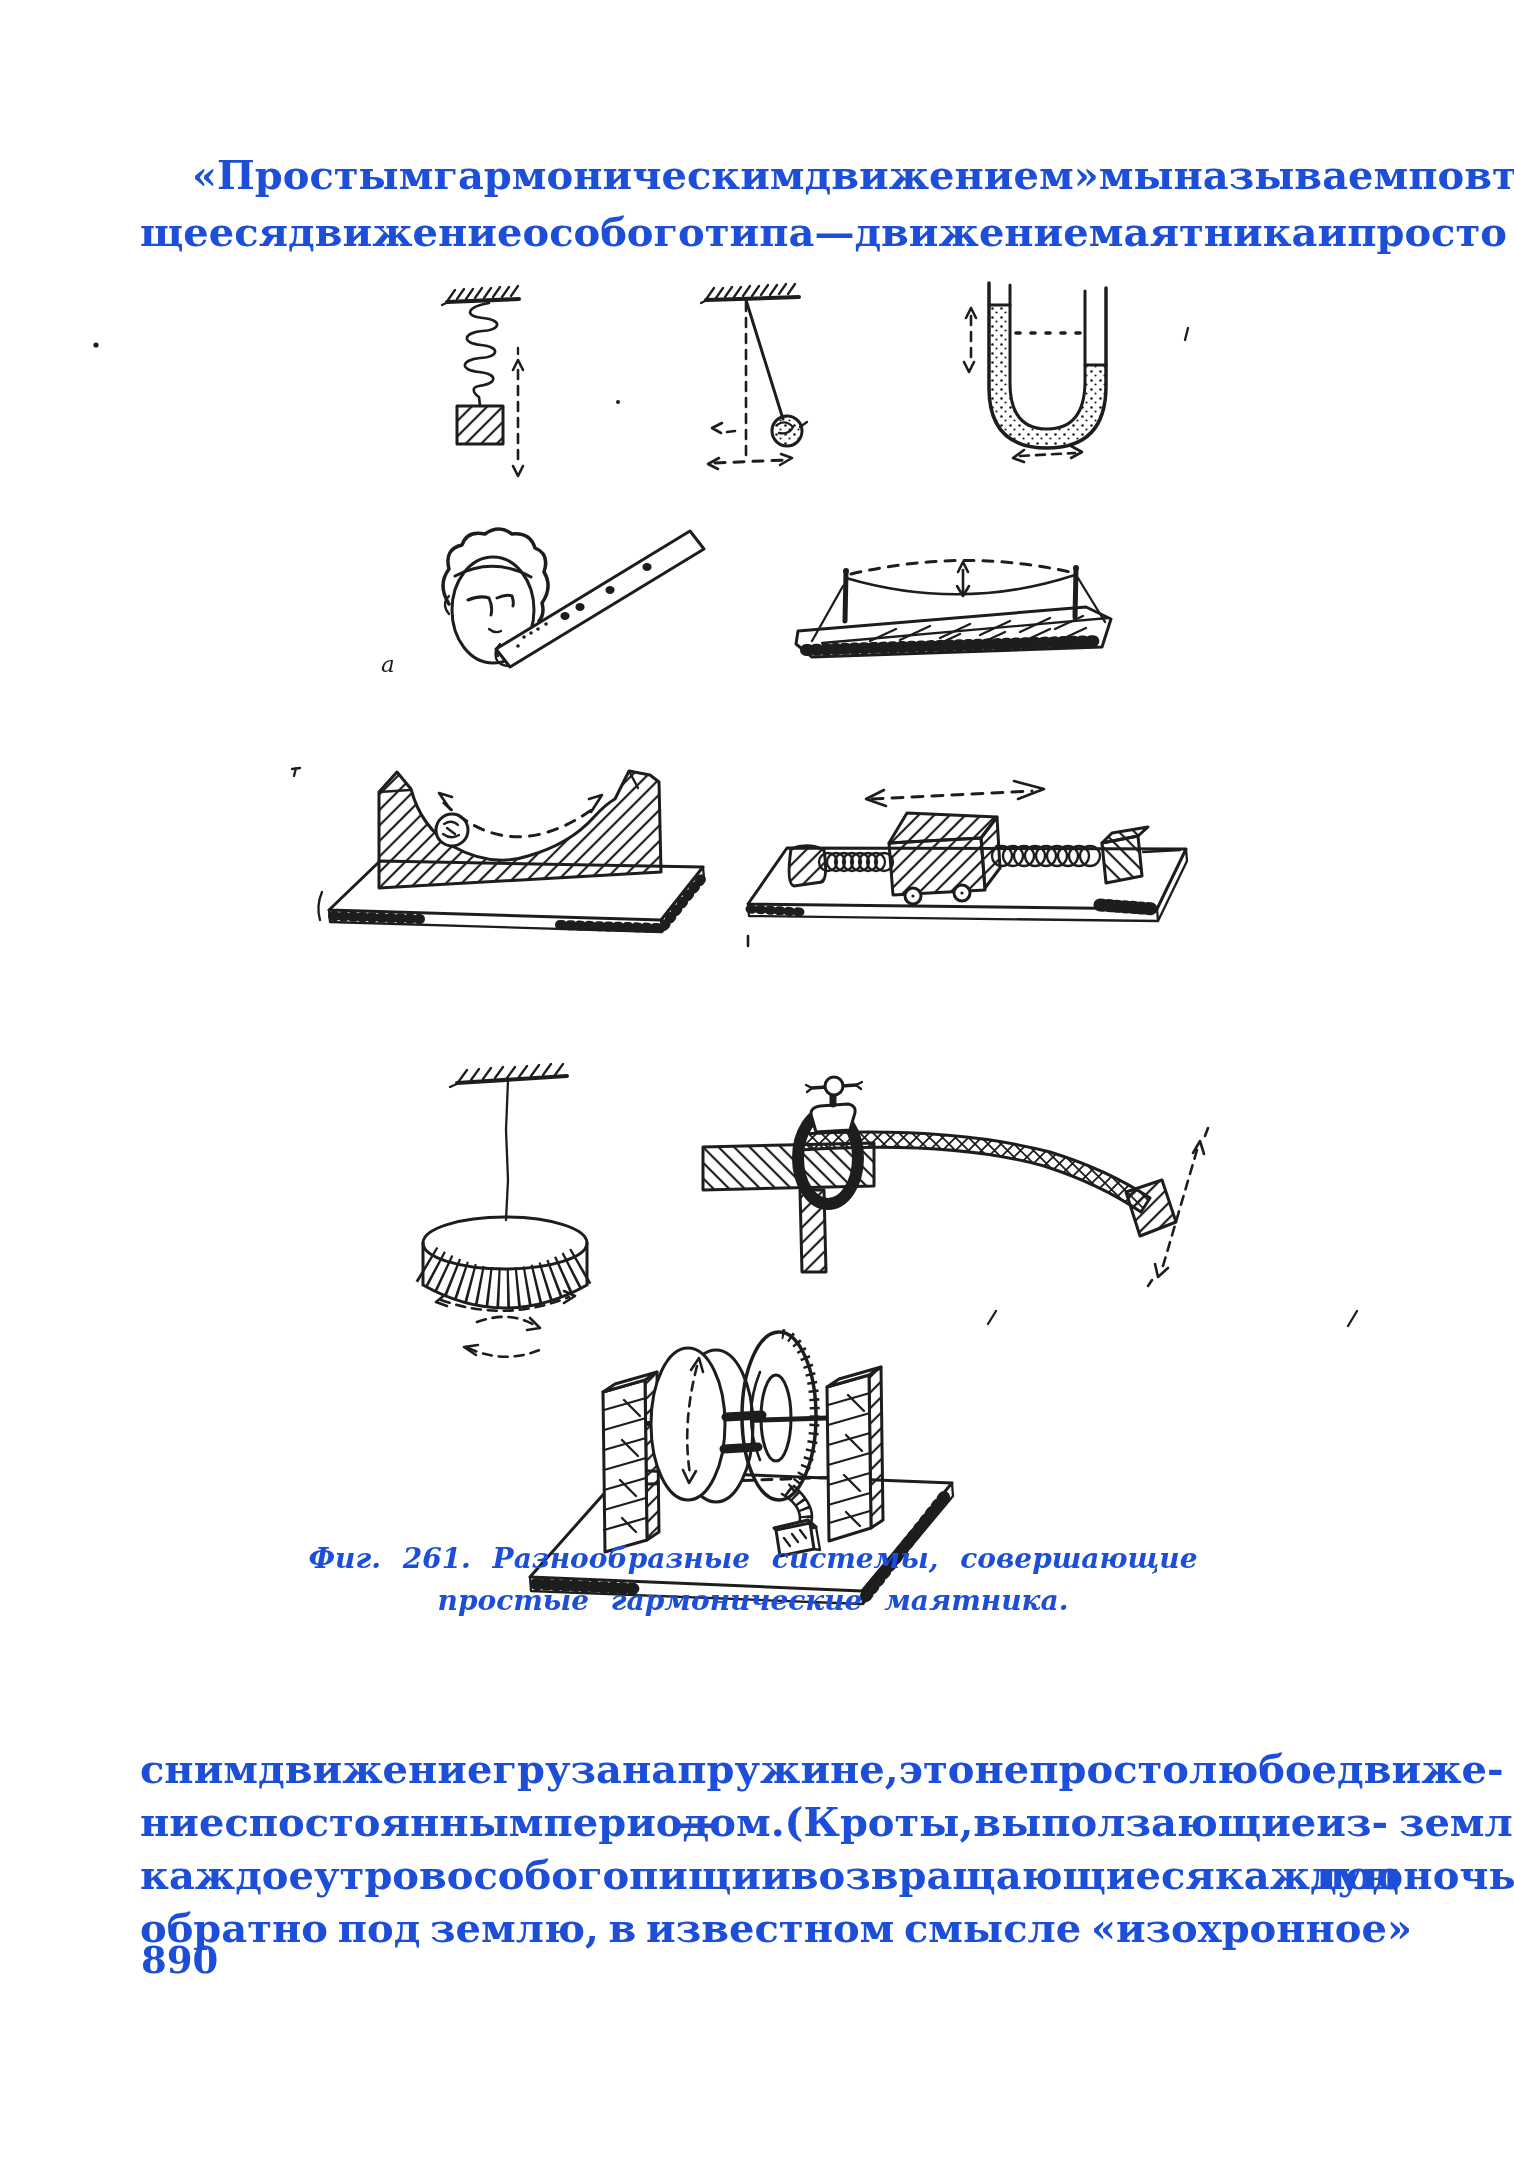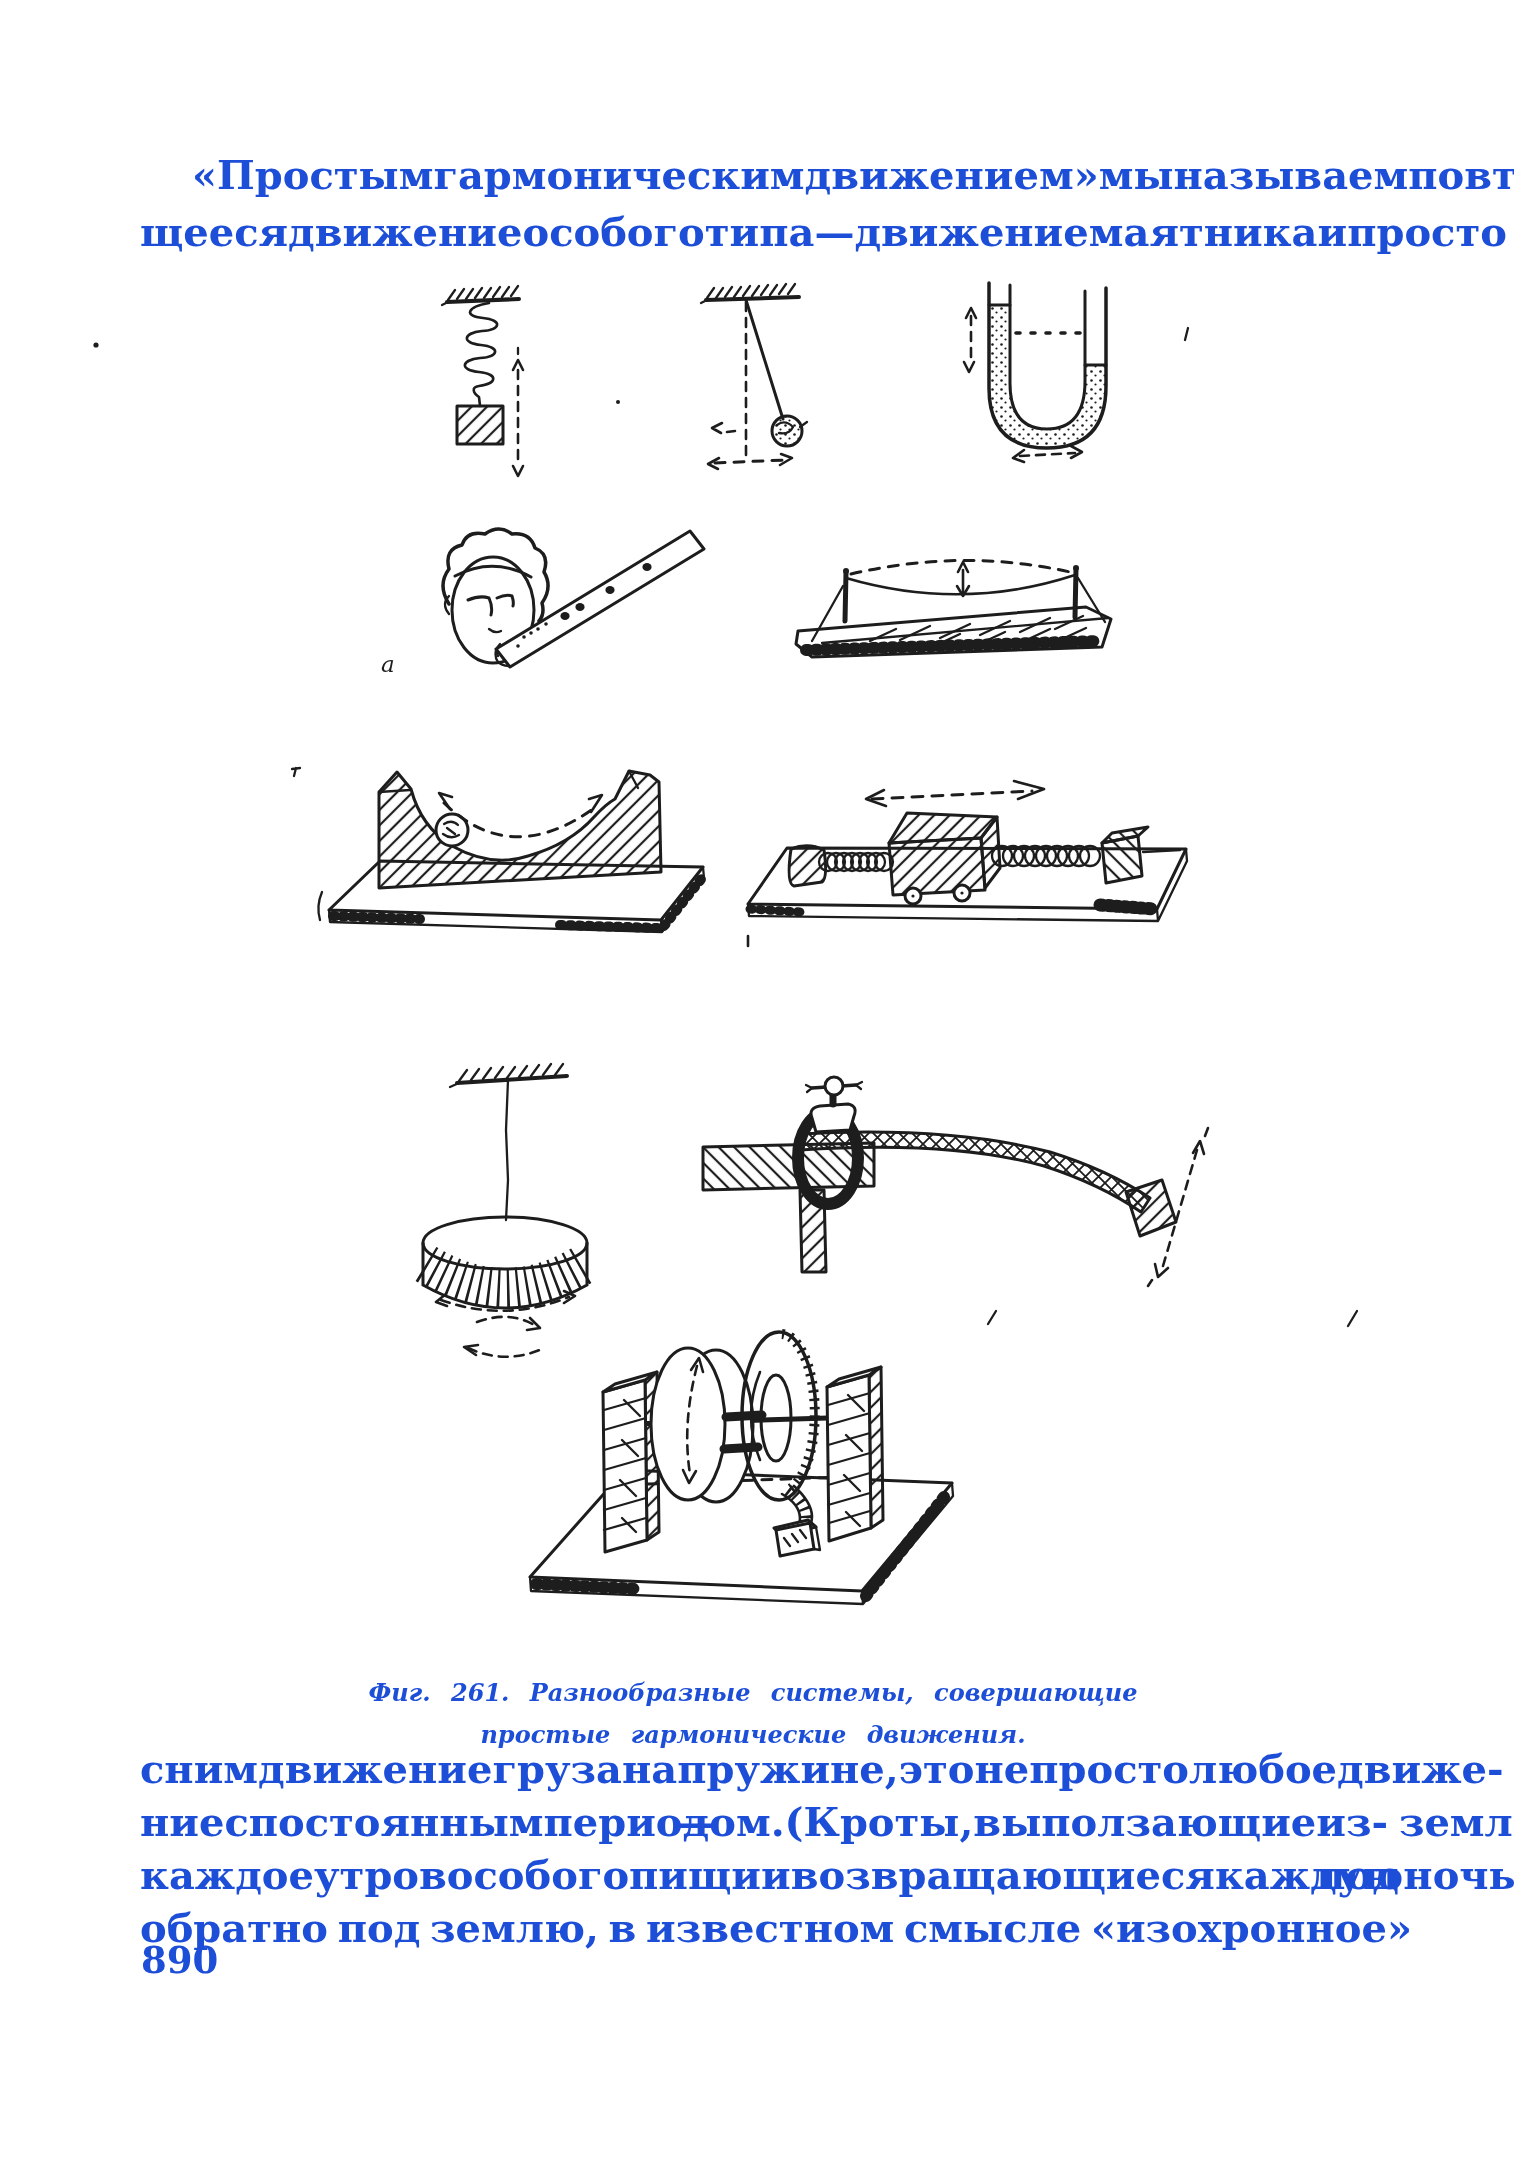--- a/index.html
+++ b/index.html
@@ -6,22 +6,22 @@
   .page{
     position:relative;width:1514px;height:2160px;background:#ffffff;
     overflow:hidden;font-family:"DejaVu Serif", serif;color:#1d4ed8;padding-left:35px;
   }
   .para{position:absolute;left:140px;width:1272px;font-weight:700;font-size:40px;}
   .jline{display:flex;justify-content:space-between;}
   .p-top .jline{height:57px;line-height:57px;}
   .p-bot .jline{height:53px;line-height:53px;}
   .indent{padding-left:52px;}
   .caption{
-    position:absolute;left:0;top:1672px;width:1506px;text-align:center;
-    font-style:italic;font-weight:700;font-size:24px;line-height:42px;word-spacing:12px;
+    position:absolute;left:0;top:1538px;width:1506px;text-align:center;
+    font-style:italic;font-weight:700;font-size:28px;line-height:42px;word-spacing:12px;
   }
   .pageno{position:absolute;left:141px;top:1938px;font-size:37px;font-weight:700;}
   svg.fig{position:absolute;left:0;top:250px;}
   .ln{stroke:#1d1d1d;fill:none;stroke-width:3;stroke-linecap:round;stroke-linejoin:round;}
   .ln2{stroke-width:2.3;}
   .ln25{stroke-width:2.6;}
   .ln35{stroke-width:3.5;}
   .ln4{stroke-width:4;}
   .dsh{stroke-dasharray:9 7;stroke-width:2.6;}
   .dshB{stroke-dasharray:10 9;stroke-width:3;}
@@ -294,21 +294,21 @@
       <path class="ln" style="stroke-width:12;stroke-dasharray:2.5 5.5;stroke-linecap:butt" d="M788,1490 Q812,1508 804,1527"></path>
       <path class="ln ln25" d="M782,1494 Q806,1508 798,1528 M794,1486 Q818,1508 810,1526"></path>
       <path class="ln wfill" d="M774,1528 L808,1520 L816,1527 L782,1535 Z"></path>
       <path class="ln wfill" d="M776,1530 L810,1523 L814,1549 L780,1556 Z"></path>
       <path class="ln ln2" d="M810,1523 L816,1527 L820,1550 L814,1549 M784,1538 l6,8 M792,1534 l6,8 M800,1530 l6,8"></path>
     </g>
   </svg>
 
   <div class="caption">
     <div>Фиг. 261. Разнообразные системы, совершающие</div>
-    <div>простые гармонические движения.</div>
+    <div>простые гармонические маятника.</div>
   </div>
 
   <div class="para p-bot" style="top:1742px;">
     <div class="jline">
         <span>с</span>
         <span>ним</span>
         <span>движение</span>
         <span>груза</span>
         <span>на</span>
         <span>пружине,—</span>

